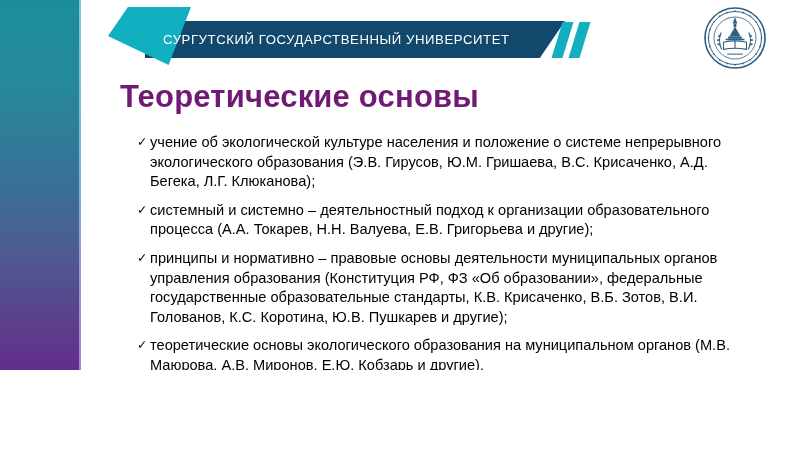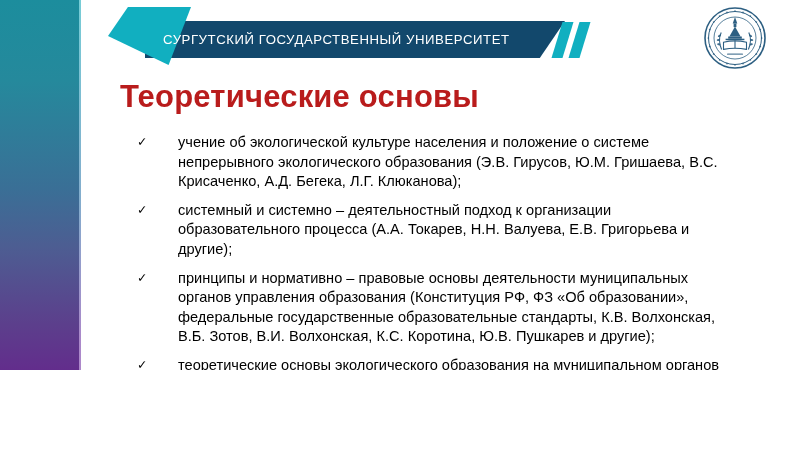--- a/index.html
+++ b/index.html
@@ -107,21 +107,21 @@
     top: 6px;
     width: 64px;
     height: 64px;
   }
 
   
   .title {
     position: absolute;
     left: 120px;
     top: 79px;
-    color: #b91c1c;
+    color: #701a75;
     font-size: 31px;
     font-weight: bold;
     letter-spacing: .2px;
     white-space: nowrap;
     font-family: "Liberation Sans", "DejaVu Sans", sans-serif;
   }
 
   
   .bullets {
     position: absolute;
@@ -143,21 +143,20 @@
   .bullet .tick {
     position: absolute;
     left: 0;
     top: 0;
     font-size: 12.5px;
     line-height: 19.6px;
     color: #000000;
   }
   .bullet .btext {
     display: block;
-    margin-left: 28px;
   }
 </style>
 </head>
 <body>
 
 <div class="slide">
 
   <div class="left-strip"></div>
   <div class="left-strip-edge"></div>
 
@@ -239,21 +238,21 @@
       <span class="btext">учение об экологической культуре населения и положение о системе непрерывного экологического образования (Э.В. Гирусов, Ю.М. Гришаева, В.С. Крисаченко, А.Д. Бегека, Л.Г. Клюканова);</span>
     </div>
 
     <div class="bullet">
       <span class="tick">✓</span>
       <span class="btext">системный и системно – деятельностный подход к организации образовательного процесса (А.А. Токарев, Н.Н. Валуева, Е.В. Григорьева и другие);</span>
     </div>
 
     <div class="bullet">
       <span class="tick">✓</span>
-      <span class="btext">принципы и нормативно – правовые основы деятельности муниципальных органов управления образования (Конституция РФ, ФЗ «Об образовании», федеральные государственные образовательные стандарты, К.В. Волхонская, В.Б. Зотов, В.И. Волхонская, К.С. Коротина, Ю.В. Пушкарев и другие);</span>
+      <span class="btext">принципы и нормативно – правовые основы деятельности муниципальных органов управления образования (Конституция РФ, ФЗ «Об образовании», федеральные государственные образовательные стандарты, К.В. Крисаченко, В.Б. Зотов, В.И. Голованов, К.С. Коротина, Ю.В. Пушкарев и другие);</span>
     </div>
 
     <div class="bullet">
       <span class="tick">✓</span>
       <span class="btext">теоретические основы экологического образования на муниципальном органов (М.В. Маюрова, А.В. Миронов, Е.Ю. Кобзарь и другие).</span>
     </div>
 
   </div>
 
 </div>

